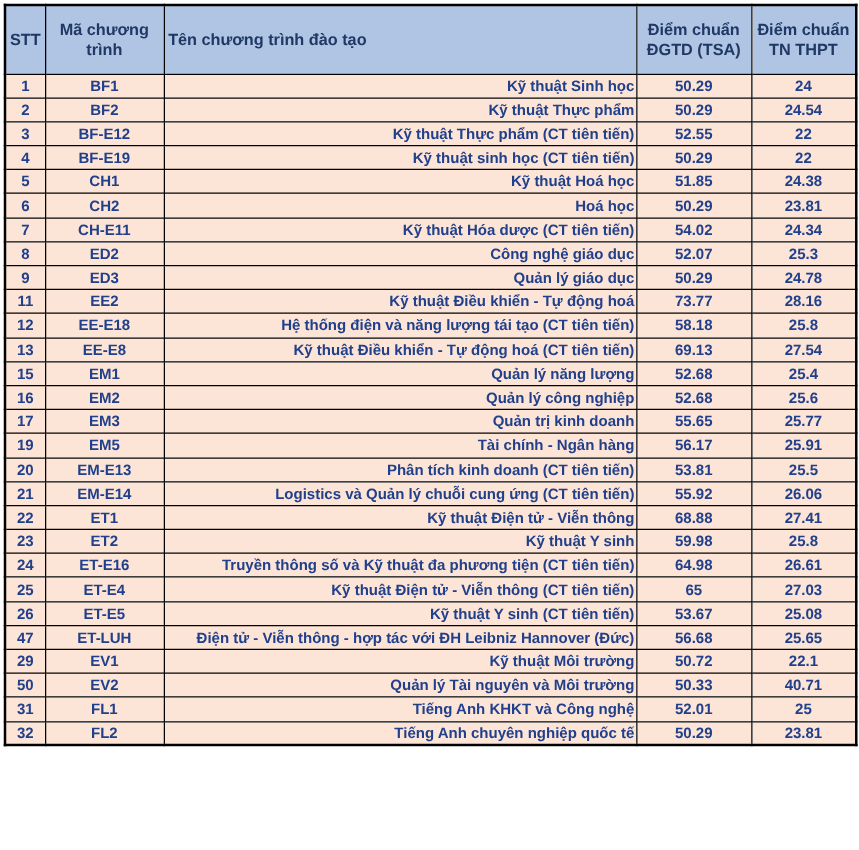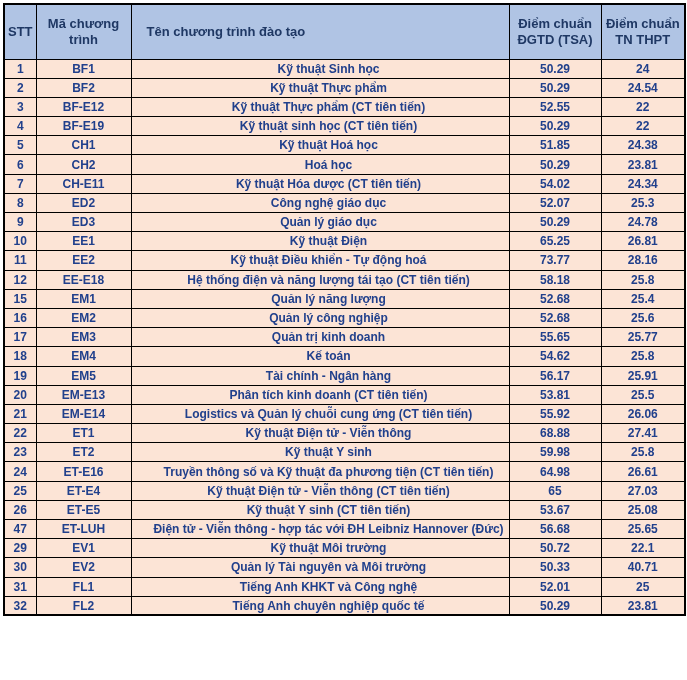--- a/index.html
+++ b/index.html
@@ -40,31 +40,31 @@
   table.grid thead th {
     background: var(--header-bg);
     color: var(--header-text);
     font-size: 13px;
     font-weight: bold;
     height: 55px;
     text-align: center;
     line-height: 1.25;
     white-space: normal;
   }
-  table.grid thead th.col-name { text-align: left; padding-left: 15px; margin-top: 17px; }
+  table.grid thead th.col-name { text-align: left; padding-left: 3px; margin-top: 17px; }
   table.grid tbody td {
     background: var(--row-bg);
     color: var(--body-text);
     font-size: 12px;
     font-weight: bold;
     height: 19.2px;
     text-align: center;
   }
   table.grid tbody td.col-name {
-    text-align: center;
+    text-align: right;
     padding-left: 18px;
   }
 </style>
 </head>
 <body>
 
 <div class="page">
   <table class="grid">
     <colgroup>
       <col style="width:32px">
@@ -140,41 +140,41 @@
           <td class="col-thpt">25.3</td>
         </tr>
         <tr>
           <td class="col-stt">9</td>
           <td class="col-code">ED3</td>
           <td class="col-name">Quản lý giáo dục</td>
           <td class="col-tsa">50.29</td>
           <td class="col-thpt">24.78</td>
         </tr>
         <tr>
-          <td class="col-stt">10</td>
-          <td class="col-code">EE1</td>
-          <td class="col-name">Kỹ thuật Điện</td>
-          <td class="col-tsa">65.25</td>
-          <td class="col-thpt">26.81</td>
-        </tr>
-        <tr>
           <td class="col-stt">11</td>
           <td class="col-code">EE2</td>
           <td class="col-name">Kỹ thuật Điều khiển - Tự động hoá</td>
           <td class="col-tsa">73.77</td>
           <td class="col-thpt">28.16</td>
         </tr>
         <tr>
           <td class="col-stt">12</td>
           <td class="col-code">EE-E18</td>
           <td class="col-name">Hệ thống điện và năng lượng tái tạo (CT tiên tiến)</td>
           <td class="col-tsa">58.18</td>
           <td class="col-thpt">25.8</td>
         </tr>
         <tr>
+          <td class="col-stt">13</td>
+          <td class="col-code">EE-E8</td>
+          <td class="col-name">Kỹ thuật Điều khiển - Tự động hoá (CT tiên tiến)</td>
+          <td class="col-tsa">69.13</td>
+          <td class="col-thpt">27.54</td>
+        </tr>
+        <tr>
           <td class="col-stt">15</td>
           <td class="col-code">EM1</td>
           <td class="col-name">Quản lý năng lượng</td>
           <td class="col-tsa">52.68</td>
           <td class="col-thpt">25.4</td>
         </tr>
         <tr>
           <td class="col-stt">16</td>
           <td class="col-code">EM2</td>
           <td class="col-name">Quản lý công nghiệp</td>
@@ -182,27 +182,20 @@
           <td class="col-thpt">25.6</td>
         </tr>
         <tr>
           <td class="col-stt">17</td>
           <td class="col-code">EM3</td>
           <td class="col-name">Quản trị kinh doanh</td>
           <td class="col-tsa">55.65</td>
           <td class="col-thpt">25.77</td>
         </tr>
         <tr>
-          <td class="col-stt">18</td>
-          <td class="col-code">EM4</td>
-          <td class="col-name">Kế toán</td>
-          <td class="col-tsa">54.62</td>
-          <td class="col-thpt">25.8</td>
-        </tr>
-        <tr>
           <td class="col-stt">19</td>
           <td class="col-code">EM5</td>
           <td class="col-name">Tài chính - Ngân hàng</td>
           <td class="col-tsa">56.17</td>
           <td class="col-thpt">25.91</td>
         </tr>
         <tr>
           <td class="col-stt">20</td>
           <td class="col-code">EM-E13</td>
           <td class="col-name">Phân tích kinh doanh (CT tiên tiến)</td>
@@ -259,21 +252,21 @@
           <td class="col-thpt">25.65</td>
         </tr>
         <tr>
           <td class="col-stt">29</td>
           <td class="col-code">EV1</td>
           <td class="col-name">Kỹ thuật Môi trường</td>
           <td class="col-tsa">50.72</td>
           <td class="col-thpt">22.1</td>
         </tr>
         <tr>
-          <td class="col-stt">30</td>
+          <td class="col-stt">50</td>
           <td class="col-code">EV2</td>
           <td class="col-name">Quản lý Tài nguyên và Môi trường</td>
           <td class="col-tsa">50.33</td>
           <td class="col-thpt">40.71</td>
         </tr>
         <tr>
           <td class="col-stt">31</td>
           <td class="col-code">FL1</td>
           <td class="col-name">Tiếng Anh KHKT và Công nghệ</td>
           <td class="col-tsa">52.01</td>

